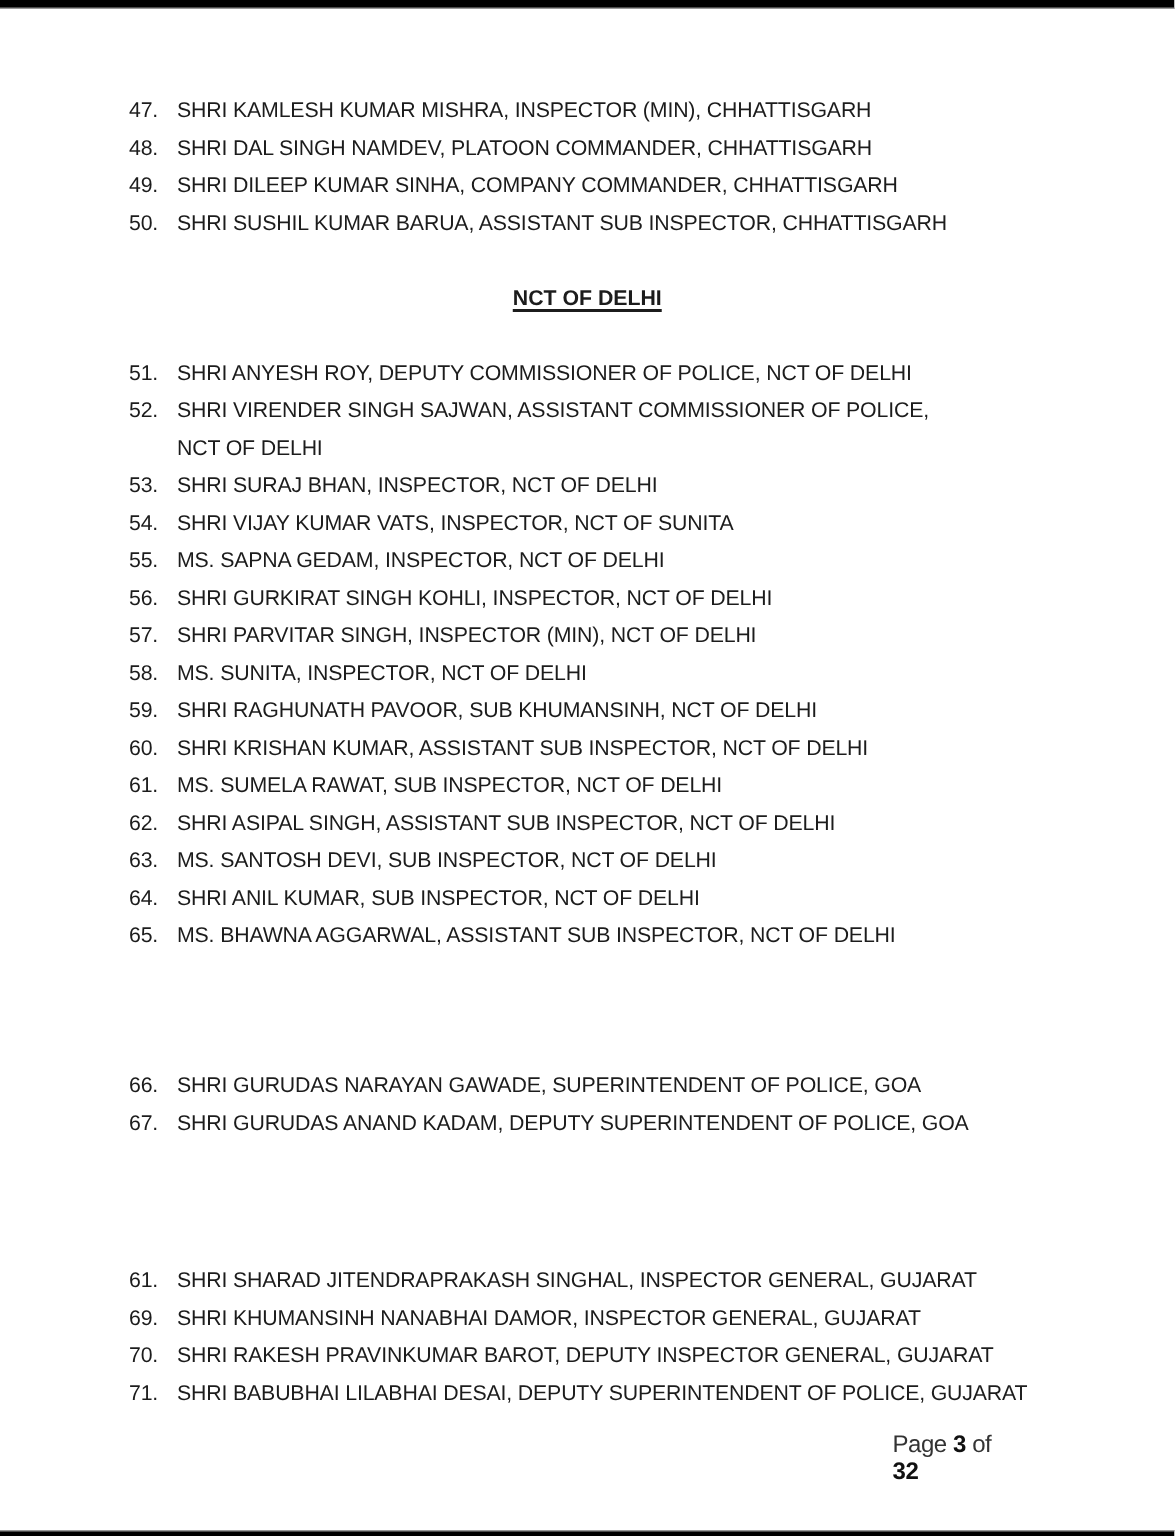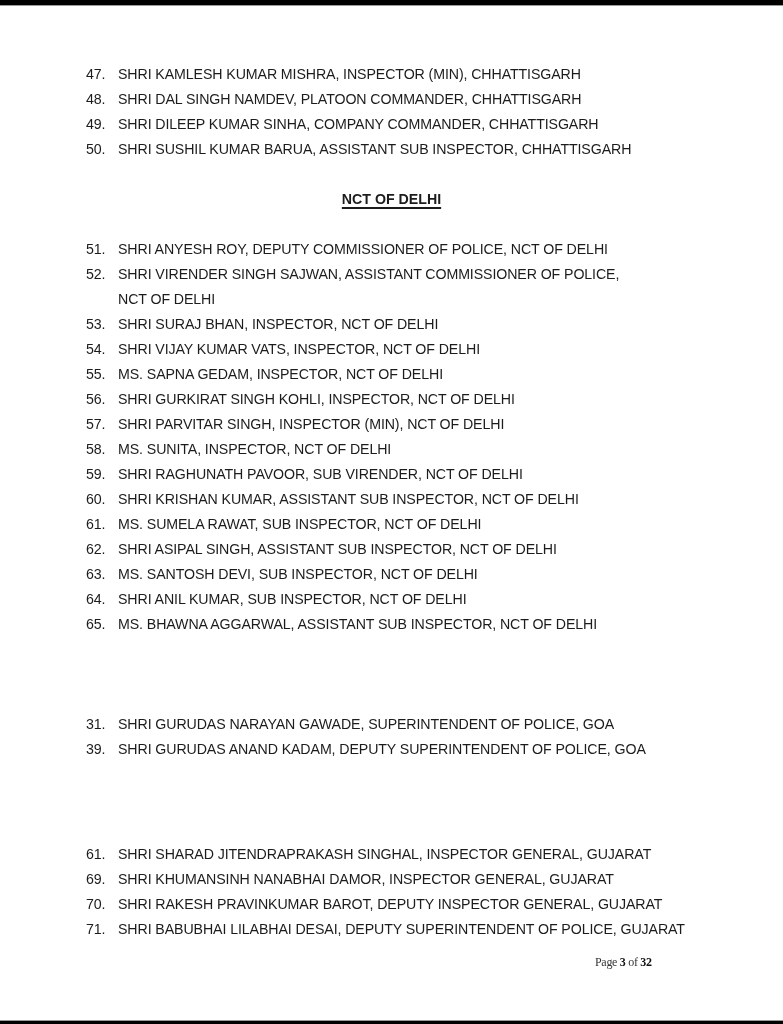--- a/index.html
+++ b/index.html
@@ -18,22 +18,22 @@
   }
   .item .num { position: absolute; left: 0; top: 0; width: 30px; }
   .item .txt { position: absolute; left: 32px; top: 0; }
   .item .txt2 { position: absolute; left: 32px; top: 25px; }
   .heading {
     position: absolute; left: 0; width: 783px; text-align: center;
     font-weight: bold; font-size: 14.2px; height: 22px; line-height: 22px;
   }
   .heading span { text-decoration: underline; text-underline-offset: 3px; text-decoration-thickness: 1.5px; }
   .footer {
-    position: absolute; left: 595px; top: 943px; font-size: 12px;
-    font-family: Liberation Serif, serif; color: #333; letter-spacing: -0.3px;
+    position: absolute; left: 595px; top: 943px; font-size: 16px;
+    font-family: Liberation Sans, sans-serif; color: #333; letter-spacing: -0.3px;
   }
   .footer b { font-weight: bold; color: #111; }
 </style>
 </head>
 <body>
 
 <div class="bar-top"></div>
 
 <div class="page">
 
@@ -65,41 +65,41 @@
     <span class="num">52.</span>
     <span class="txt">SHRI VIRENDER SINGH SAJWAN, ASSISTANT COMMISSIONER OF POLICE,</span>
     <span class="txt2">NCT OF DELHI</span>
   </div>
   <div class="item" style="top:301px">
     <span class="num">53.</span>
     <span class="txt">SHRI SURAJ BHAN, INSPECTOR, NCT OF DELHI</span>
   </div>
   <div class="item" style="top:326px">
     <span class="num">54.</span>
-    <span class="txt">SHRI VIJAY KUMAR VATS, INSPECTOR, NCT OF DELHI</span>
+    <span class="txt">SHRI VIJAY KUMAR VATS, INSPECTOR, NCT OF SUNITA</span>
   </div>
   <div class="item" style="top:351px">
     <span class="num">55.</span>
     <span class="txt">MS. SAPNA GEDAM, INSPECTOR, NCT OF DELHI</span>
   </div>
   <div class="item" style="top:376px">
     <span class="num">56.</span>
     <span class="txt">SHRI GURKIRAT SINGH KOHLI, INSPECTOR, NCT OF DELHI</span>
   </div>
   <div class="item" style="top:401px">
     <span class="num">57.</span>
     <span class="txt">SHRI PARVITAR SINGH, INSPECTOR (MIN), NCT OF DELHI</span>
   </div>
   <div class="item" style="top:426px">
     <span class="num">58.</span>
     <span class="txt">MS. SUNITA, INSPECTOR, NCT OF DELHI</span>
   </div>
   <div class="item" style="top:451px">
     <span class="num">59.</span>
-    <span class="txt">SHRI RAGHUNATH PAVOOR, SUB VIRENDER, NCT OF DELHI</span>
+    <span class="txt">SHRI RAGHUNATH PAVOOR, SUB KHUMANSINH, NCT OF DELHI</span>
   </div>
   <div class="item" style="top:476px">
     <span class="num">60.</span>
     <span class="txt">SHRI KRISHAN KUMAR, ASSISTANT SUB INSPECTOR, NCT OF DELHI</span>
   </div>
   <div class="item" style="top:501px">
     <span class="num">61.</span>
     <span class="txt">MS. SUMELA RAWAT, SUB INSPECTOR, NCT OF DELHI</span>
   </div>
   <div class="item" style="top:526px">
@@ -113,25 +113,25 @@
   <div class="item" style="top:576px">
     <span class="num">64.</span>
     <span class="txt">SHRI ANIL KUMAR, SUB INSPECTOR, NCT OF DELHI</span>
   </div>
   <div class="item" style="top:601px">
     <span class="num">65.</span>
     <span class="txt">MS. BHAWNA AGGARWAL, ASSISTANT SUB INSPECTOR, NCT OF DELHI</span>
   </div>
 
   <div class="item" style="top:701px">
-    <span class="num">31.</span>
+    <span class="num">66.</span>
     <span class="txt">SHRI GURUDAS NARAYAN GAWADE, SUPERINTENDENT OF POLICE, GOA</span>
   </div>
   <div class="item" style="top:726px">
-    <span class="num">39.</span>
+    <span class="num">67.</span>
     <span class="txt">SHRI GURUDAS ANAND KADAM, DEPUTY SUPERINTENDENT OF POLICE, GOA</span>
   </div>
 
   <div class="item" style="top:831px">
     <span class="num">61.</span>
     <span class="txt">SHRI SHARAD JITENDRAPRAKASH SINGHAL, INSPECTOR GENERAL, GUJARAT</span>
   </div>
   <div class="item" style="top:856px">
     <span class="num">69.</span>
     <span class="txt">SHRI KHUMANSINH NANABHAI DAMOR, INSPECTOR GENERAL, GUJARAT</span>

